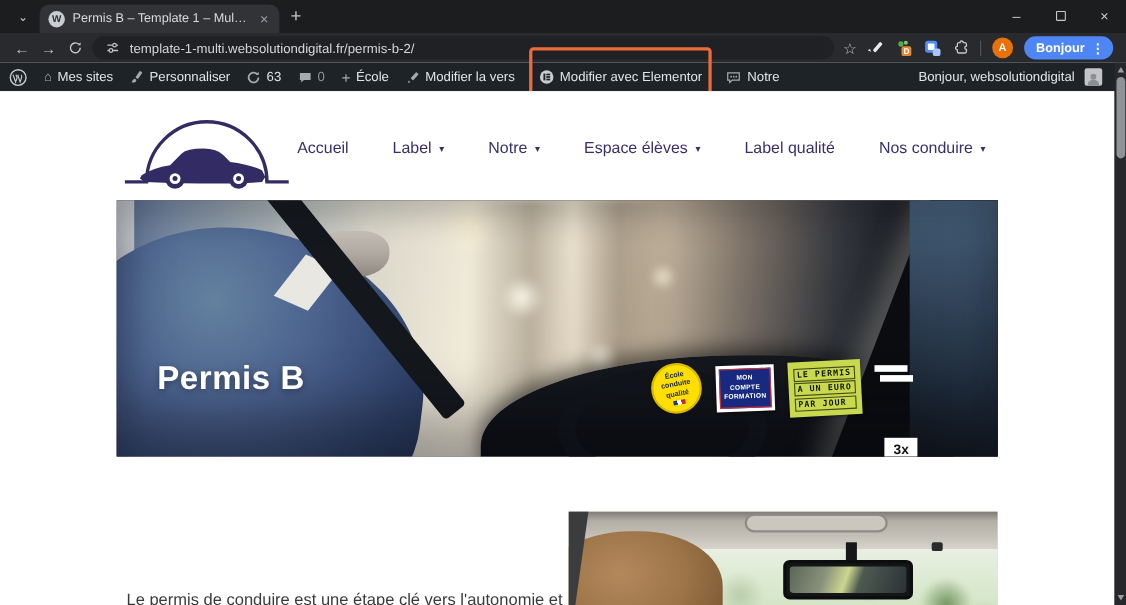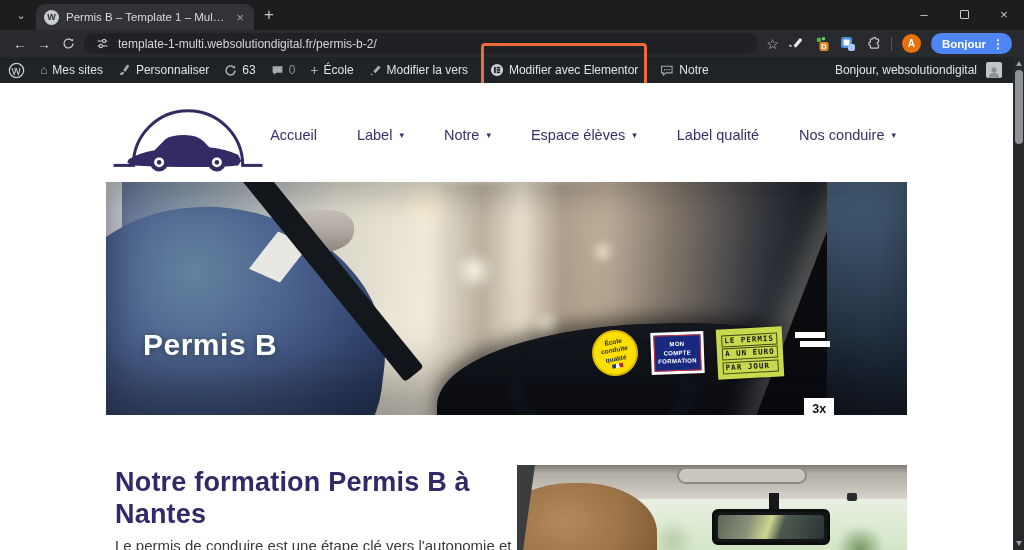--- a/index.html
+++ b/index.html
@@ -382,21 +382,20 @@
         <div>PAR JOUR</div>
       </div>
       <div class="b3x">
         <div class="bar1"></div>
         <div class="bar2"></div>
         <div class="box">3x</div>
       </div>
     </div>
   </div>
 
-  <h1 class="section-heading">Notre formation Permis B à Nantes</h1>
   <p class="body-copy">Le permis de conduire est une étape clé vers l'autonomie et la liberté de</p>
 
   <div class="section-img">
     <div class="si-shield"></div>
     <div class="si-trees"></div>
     <div class="si-headliner"></div>
     <div class="si-visor"></div>
     <div class="si-dot1"></div>
     <div class="si-dot2"></div>
     <div class="si-hair"></div>

